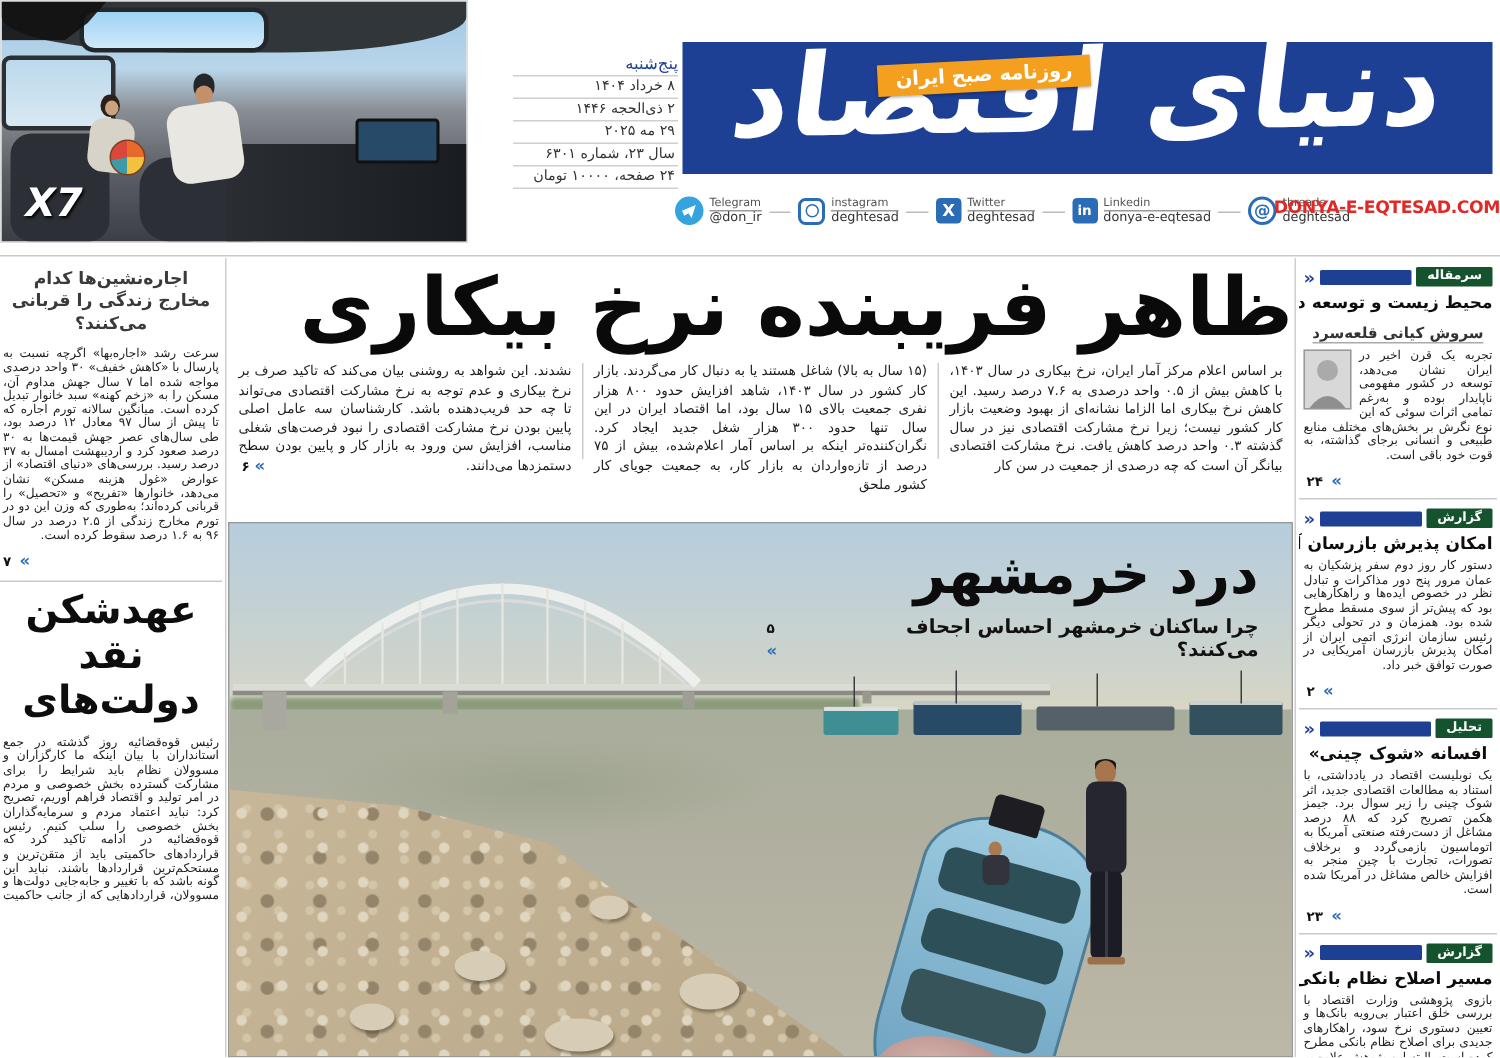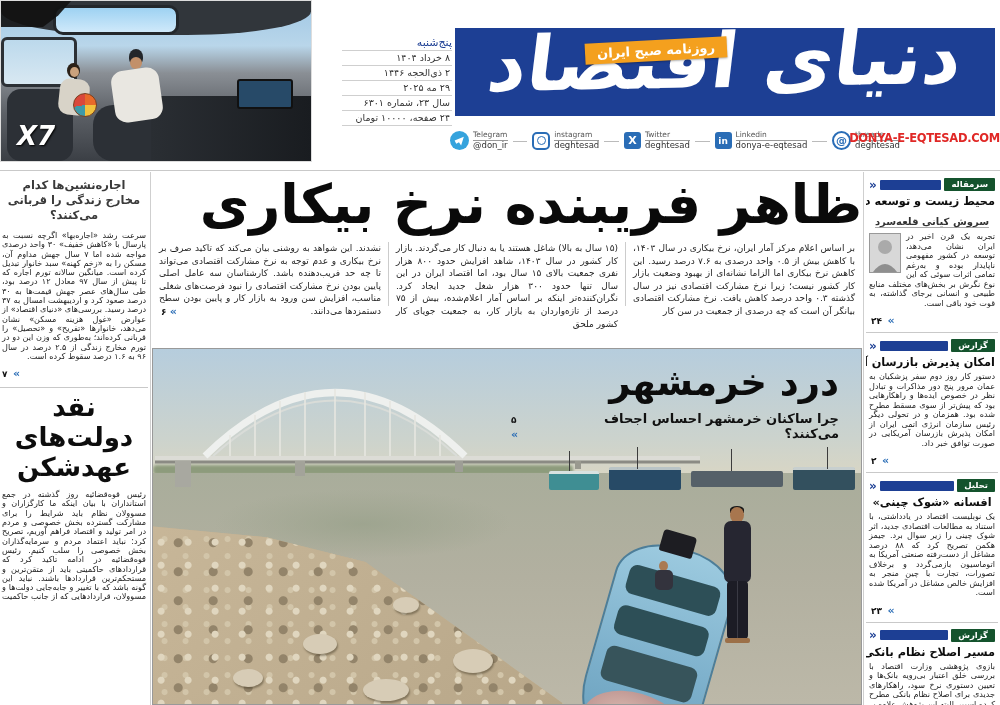--- a/index.html
+++ b/index.html
@@ -227,22 +227,22 @@
     <div class="kicker-s">
       <div>اجاره‌نشین‌ها کدام</div>
       <div>مخارج زندگی را قربانی می‌کنند؟</div>
     </div>
     <div class="body-txt">سرعت رشد «اجاره‌بها» اگرچه نسبت به پارسال با «کاهش خفیف» ۳۰ واحد درصدی مواجه شده اما ۷ سال جهش مداوم آن، مسکن را به «زخم کهنه» سبد خانوار تبدیل کرده است. میانگین سالانه تورم اجاره که تا پیش از سال ۹۷ معادل ۱۲ درصد بود، طی سال‌های عصر جهش قیمت‌ها به ۳۰ درصد صعود کرد و اردیبهشت امسال به ۳۷ درصد رسید. بررسی‌های «دنیای اقتصاد» از عوارض «غول هزینه مسکن» نشان می‌دهد، خانوارها «تفریح» و «تحصیل» را قربانی کرده‌اند؛ به‌طوری که وزن این دو در تورم مخارج زندگی از ۲.۵ درصد در سال ۹۶ به ۱.۶ درصد سقوط کرده است.</div>
     <div class="ref"><span class="n">۷</span> <span class="m">«</span></div>
 
     <div class="sep"></div>
 
     <div class="big-title" style="font-size:26px;">
+      <div>عهدشکن</div>
       <div>نقد دولت‌های</div>
-      <div>عهدشکن</div>
     </div>
     <div class="body-txt">رئیس قوه‌قضائیه روز گذشته در جمع استانداران با بیان اینکه ما کارگزاران و مسوولان نظام باید شرایط را برای مشارکت گسترده بخش خصوصی و مردم در امر تولید و اقتصاد فراهم آوریم، تصریح کرد: نباید اعتماد مردم و سرمایه‌گذاران بخش خصوصی را سلب کنیم. رئیس قوه‌قضائیه در ادامه تاکید کرد که قراردادهای حاکمیتی باید از متقن‌ترین و مستحکم‌ترین قراردادها باشند. نباید این گونه باشد که با تغییر و جابه‌جایی دولت‌ها و مسوولان، قراردادهایی که از جانب حاکمیت با بخش خصوصی منعقد شده، مخدوش شود.</div>
 
   </div>
 
   <div id="mid" class="abs">
     <div class="lead-headline">ظاهر فریبنده نرخ بیکاری</div>
     <div class="lead-cols">
       <div class="lead-col b">بر اساس اعلام مرکز آمار ایران، نرخ بیکاری در سال ۱۴۰۳، با کاهش بیش از ۰.۵ واحد درصدی به ۷.۶ درصد رسید. این کاهش نرخ بیکاری اما الزاما نشانه‌ای از بهبود وضعیت بازار کار کشور نیست؛ زیرا نرخ مشارکت اقتصادی نیز در سال گذشته ۰.۳ واحد درصد کاهش یافت. نرخ مشارکت اقتصادی بیانگر آن است که چه درصدی از جمعیت در سن کار</div>
       <div class="lead-col b">(۱۵ سال به بالا) شاغل هستند یا به دنبال کار می‌گردند. بازار کار کشور در سال ۱۴۰۳، شاهد افزایش حدود ۸۰۰ هزار نفری جمعیت بالای ۱۵ سال بود، اما اقتصاد ایران در این سال تنها حدود ۳۰۰ هزار شغل جدید ایجاد کرد. نگران‌کننده‌تر اینکه بر اساس آمار اعلام‌شده، بیش از ۷۵ درصد از تازه‌واردان به بازار کار، به جمعیت جویای کار کشور ملحق</div>

